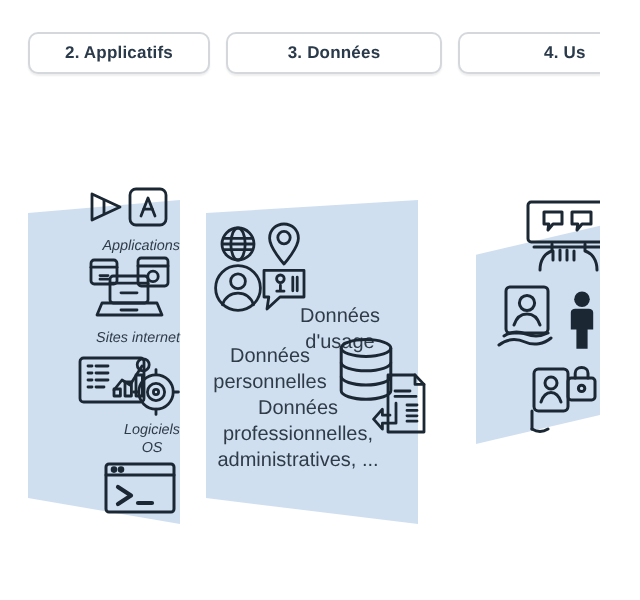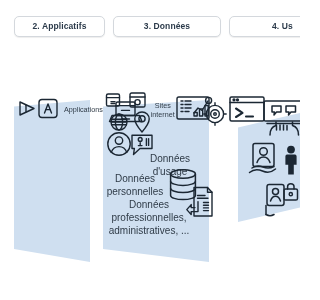--- a/index.html
+++ b/index.html
@@ -79,22 +79,23 @@
     top: 112px;
     width: 66px;
     height: 110px;
     clip-path: polygon(0% 14%, 100% 0%, 100% 86%, 0% 100%);
   }
 
   
   .col {
     position: absolute;
     display: flex;
-    flex-direction: row;
-    align-items: center;
+    flex-direction: column;
+    align-items: flex-end;
+    font-style: italic;
   }
   .col-apps { left: 14px; top: 92px; width: 76px; }
 
   .icon-wrap {
     display: block;
     line-height: 0;
   }
   .lbl {
     font-size: 7.2px;
     color: #2f3b47;
@@ -185,20 +186,22 @@
           <rect x="24.5" y="17" width="3.2" height="7"></rect>
           <rect x="30" y="13.5" width="3.2" height="10.5"></rect>
           <circle cx="33.6" cy="8.4" r="3"></circle>
           <circle cx="40" cy="22" r="8.6"></circle>
           <circle cx="40" cy="22" r="4.3"></circle>
           <circle cx="40" cy="22" r="1.3"></circle>
           <path d="M40 13.4 L40 10.8 M40 30.6 L40 33.2 M31.4 22 L28.8 22 M48.6 22 L51.2 22"></path>
         </g>
       </svg>
     </span>
+    <div class="lbl">Logiciels
+OS</div>
 
     <span class="icon-wrap">
       <svg width="40" height="30" viewBox="0 0 40 30">
         <g fill="none" stroke="#1b2733" stroke-width="1.5" stroke-linejoin="round" stroke-linecap="round">
           <rect x="3" y="3" width="34" height="24" rx="1.5"></rect>
           <path d="M3 8.5 L37 8.5"></path>
           <circle cx="7" cy="5.8" r="0.9" fill="#1b2733"></circle>
           <circle cx="10.5" cy="5.8" r="0.9" fill="#1b2733"></circle>
           <path d="M9 14.5 L15.5 18.8 L9 23" stroke-width="2.1"></path>
           <path d="M19 22.5 L26 22.5" stroke-width="2.1"></path>

